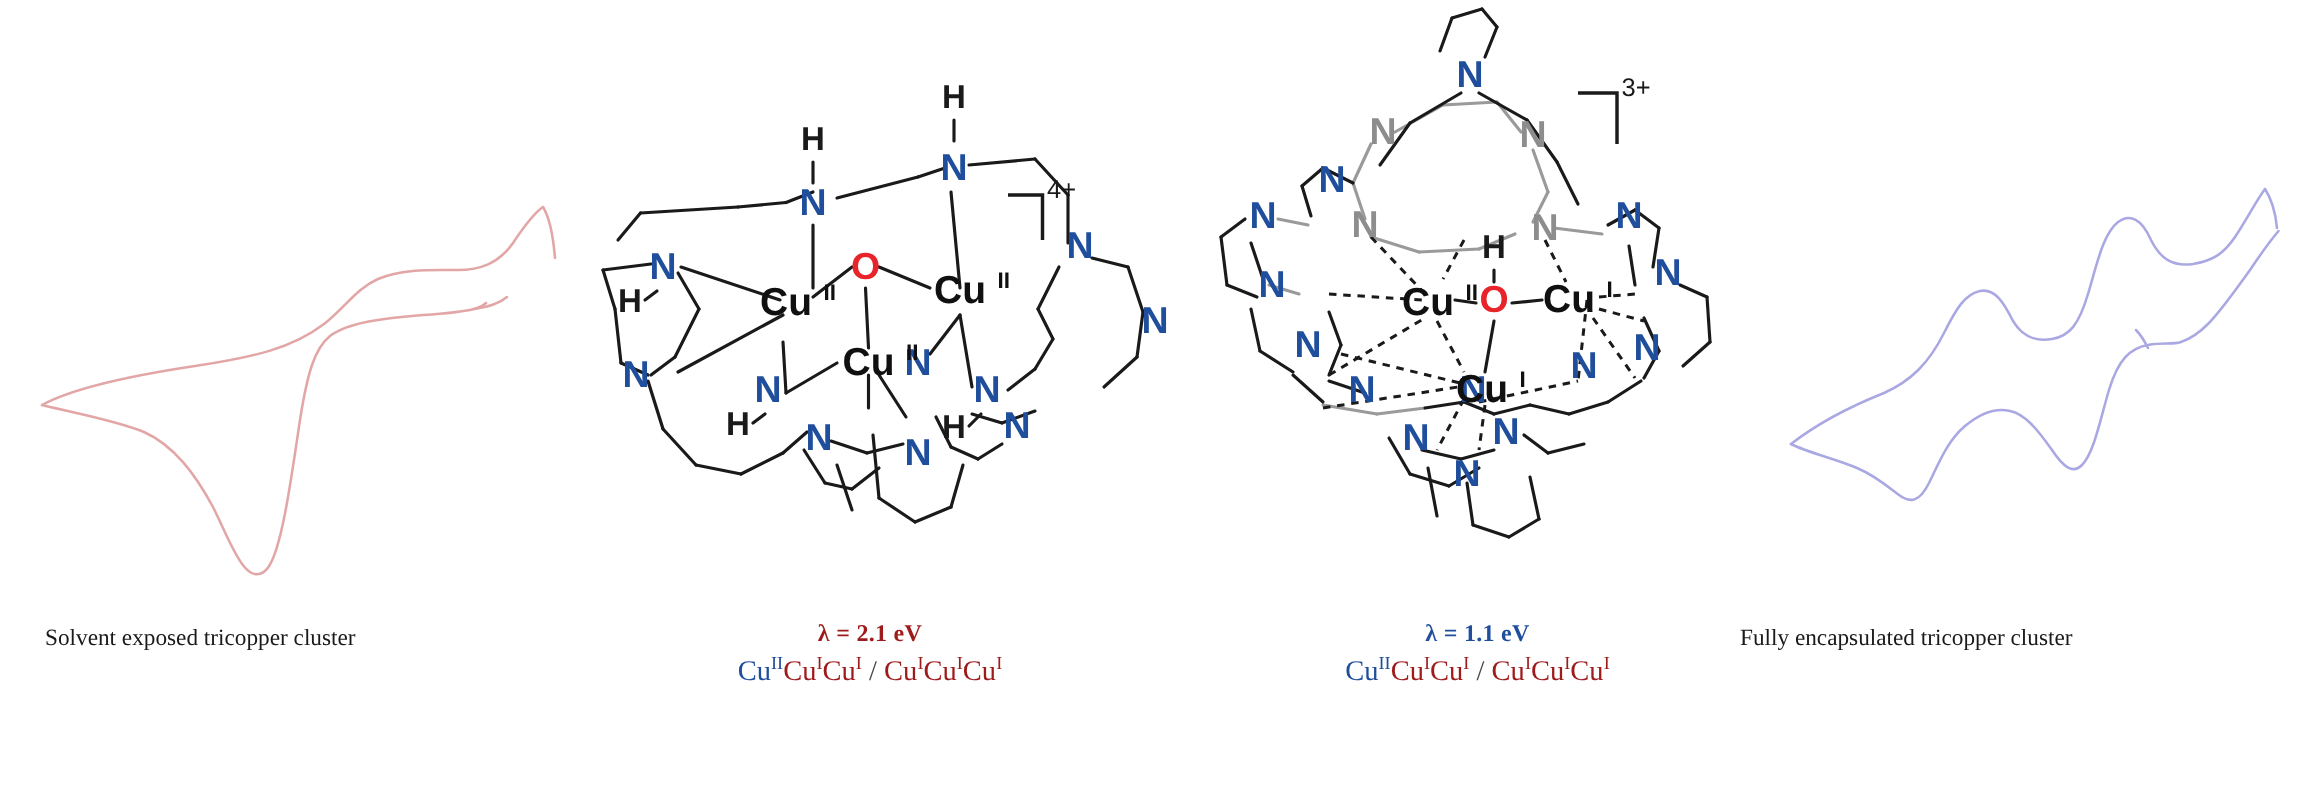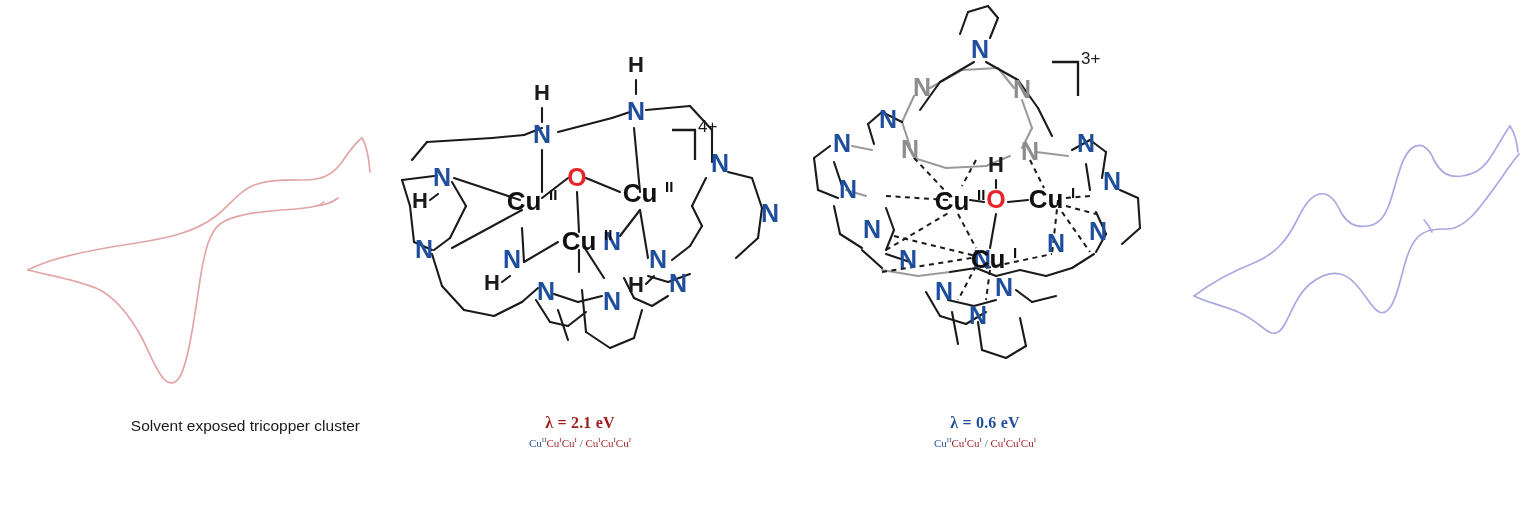--- a/index.html
+++ b/index.html
@@ -29,25 +29,25 @@
   #cv-left   { left: 20px;   top: 120px; width: 350px; height: 270px; }
   #cv-right  { left: 1180px; top: 120px; width: 340px; height: 270px; }
 
   
   #mol-left  { left: 372px;  top: 10px;  width: 420px; height: 390px; }
   #mol-right { left: 790px;  top: 0px;   width: 400px; height: 400px; }
 
   
   .caption {
     position: absolute;
-    text-align: right;
+    text-align: left;
     font-size: 15.5px;
     line-height: 1.42;
     color: #1a1a1a;
-    font-family: Liberation Sans, sans-serif;
+    font-family: Liberation Serif, serif;
   }
   #caption-left  { left: 30px;   top: 415px; width: 330px; }
   #caption-right { left: 1160px; top: 415px; width: 360px; }
   .caption-line { display: block; white-space: nowrap; }
 
   
   .datalabel {
     position: absolute;
     text-align: center;
     font-family: Liberation Serif, serif;
@@ -60,21 +60,21 @@
     font-size: 16px;
     font-weight: bold;
     letter-spacing: 0.2px;
     margin-bottom: 5px;
   }
   .lambda-red  { color: #9e1b1b; }
   .lambda-blue { color: #1f4e9c; }
 
   .species-line {
     display: block;
-    font-size: 11px;
+    font-size: 19px;
     white-space: nowrap;
     text-align: center;
   }
   .ox-blue { color: #1f4e9c; }
   .ox-red  { color: #9e1b1b; }
   .ox-sep  { color: #4a4a4a; }
   .species-line sup {
     font-size: 0.64em;
     vertical-align: super;
     line-height: 0;
@@ -451,29 +451,30 @@
 
       <path class="cv-trace-blue" d="M 244,100 C 248,104 250,108 252,112"></path>
     </svg>
   </div>
 
   <div class="caption" id="caption-left">
     <span class="caption-line">Solvent exposed tricopper cluster</span>
   </div>
 
   <div class="caption" id="caption-right">
+    <span class="caption-line">Fully encapsulated tricopper cluster</span>
   </div>
 
   <div class="datalabel" id="label-left-mol">
     <span class="lambda-line lambda-red">λ = 2.1 eV</span>
     <span class="species-line">
       <span class="ox-blue"><span>Cu</span><sup>II</sup></span><span class="ox-red"><span>Cu</span><sup>I</sup></span><span class="ox-red"><span>Cu</span><sup>I</sup></span><span class="ox-sep"> / </span><span class="ox-red"><span>Cu</span><sup>I</sup></span><span class="ox-red"><span>Cu</span><sup>I</sup></span><span class="ox-red"><span>Cu</span><sup>I</sup></span>
     </span>
   </div>
 
   <div class="datalabel" id="label-right-mol">
-    <span class="lambda-line lambda-blue">λ = 0.6 eV</span>
+    <span class="lambda-line lambda-blue">λ = 1.1 eV</span>
     <span class="species-line">
       <span class="ox-blue"><span>Cu</span><sup>II</sup></span><span class="ox-red"><span>Cu</span><sup>I</sup></span><span class="ox-red"><span>Cu</span><sup>I</sup></span><span class="ox-sep"> / </span><span class="ox-red"><span>Cu</span><sup>I</sup></span><span class="ox-red"><span>Cu</span><sup>I</sup></span><span class="ox-red"><span>Cu</span><sup>I</sup></span>
     </span>
   </div>
 
 </div>
 
 </body></html>

